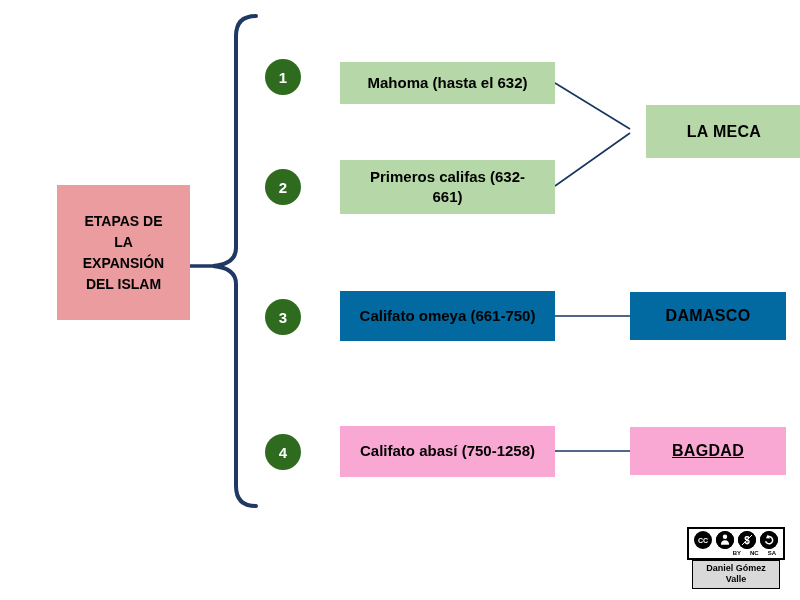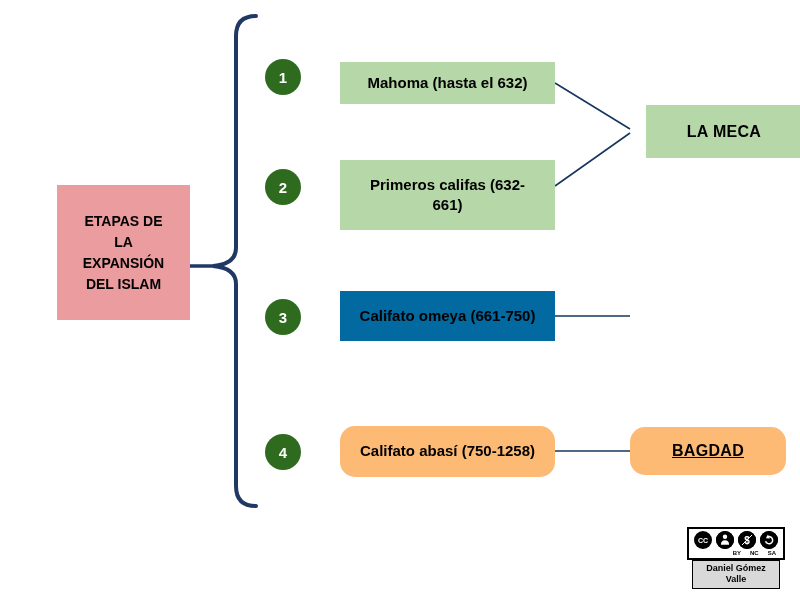--- a/index.html
+++ b/index.html
@@ -11,23 +11,23 @@
     position:absolute;display:flex;align-items:center;justify-content:center;
     text-align:center;font-weight:bold;color:#000;box-sizing:border-box;
   }
   .title-box{
     left:57px;top:185px;width:133px;height:135px;
     background:#ea9c9f;font-size:14px;line-height:1.5;padding:4px 18px;
   }
   .stage-box{width:215px;left:340px;font-size:15px;line-height:1.35;padding:0 16px;}
   .stage-green{background:#b6d7a8;}
   .stage-blue{background:#0369a1;}
-  .stage-pink{background:#fdba74;border-radius:15px;}
+  .stage-pink{background:#f9a8d4;}
   .stage-1{top:62px;height:42px;}
-  .stage-2{top:160px;height:70px;}
+  .stage-2{top:160px;height:54px;}
   .stage-3{top:291px;height:50px;}
   .stage-4{top:426px;height:51px;}
   .dest-box{left:630px;width:156px;font-size:16px;letter-spacing:.3px;}
   .dest-1{top:105px;height:53px;margin-left:16px;}
   .dest-2{top:292px;height:48px;}
   .dest-3{top:427px;height:48px;text-decoration:underline;}
   .num-circle{
     position:absolute;left:265px;width:36px;height:36px;border-radius:50%;
     background:#2e6b1e;color:#fff;font-size:15px;font-weight:bold;
     display:flex;align-items:center;justify-content:center;
@@ -103,20 +103,23 @@
   <div class="box stage-box stage-blue stage-3">
     <span>Califato omeya (661-750)</span>
   </div>
   <div class="box stage-box stage-pink stage-4">
     <span>Califato abasí (750-1258)</span>
   </div>
 
   <div class="box dest-box stage-green dest-1">
     <span>LA MECA</span>
   </div>
+  <div class="box dest-box stage-blue dest-2">
+    <span>DAMASCO</span>
+  </div>
   <div class="box dest-box stage-pink dest-3">
     <span>BAGDAD</span>
   </div>
 
   <div class="cc-badge">
     <div class="cc-icons-box">
       <div class="cc-icon-row">
         <span class="cc-circle">
           <span class="cc-text">CC</span>
         </span>

